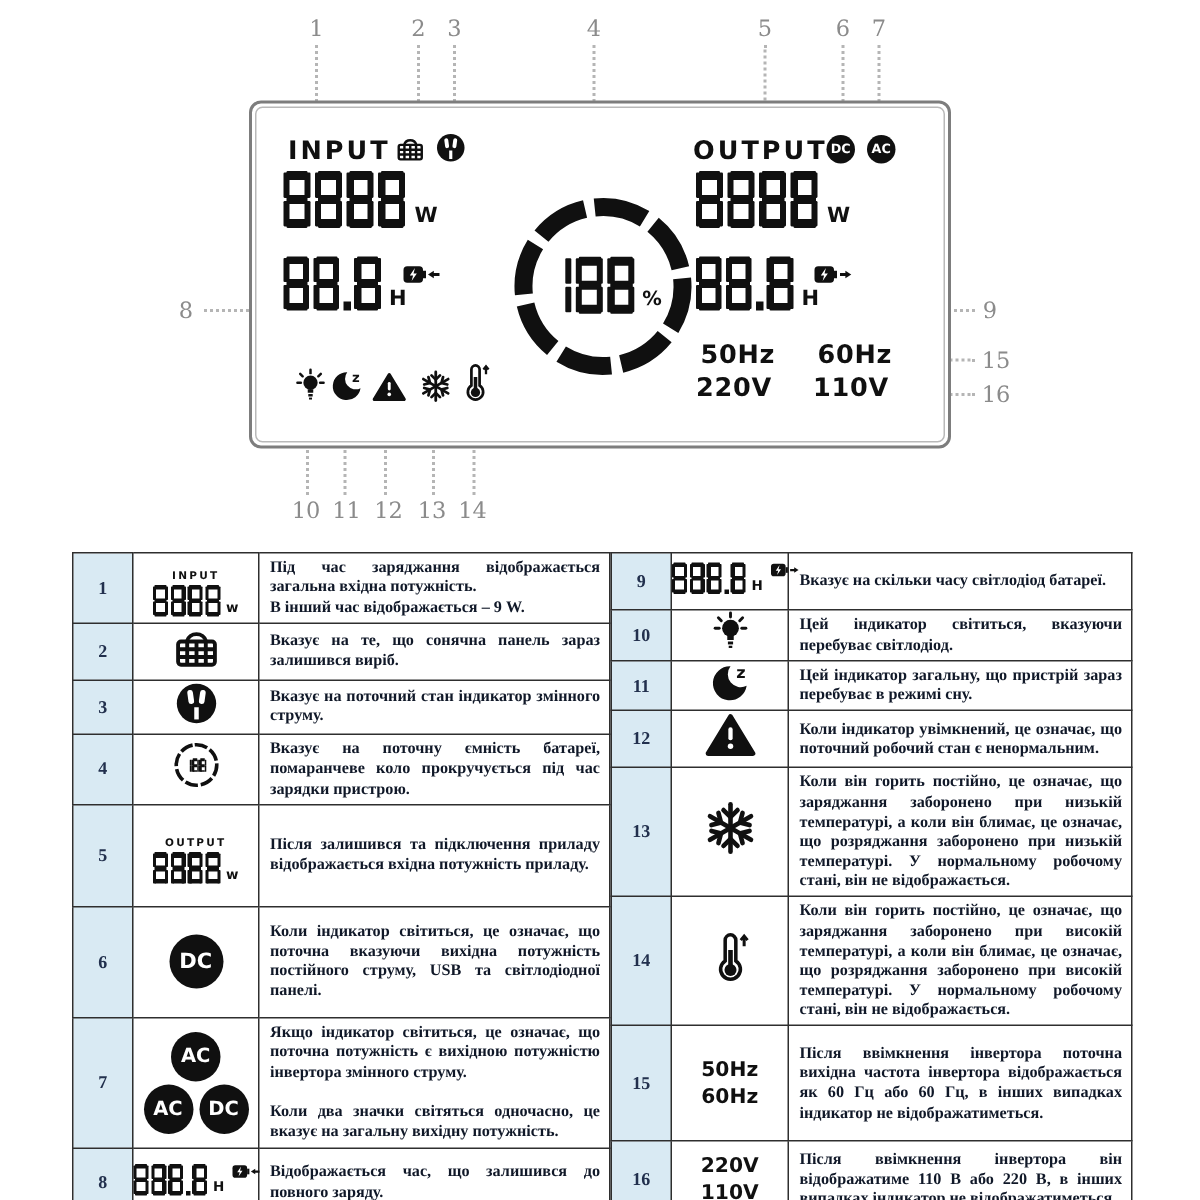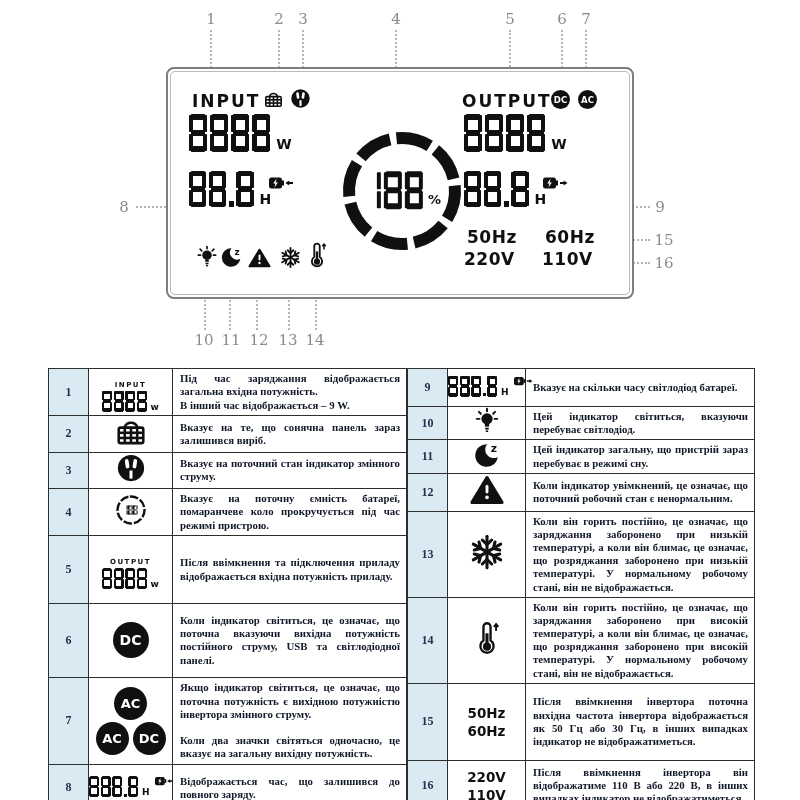--- a/index.html
+++ b/index.html
@@ -532,21 +532,21 @@
                     <i class="sM"></i>
                     <i class="sB"></i>
                     <i class="sTL"></i>
                     <i class="sTR"></i>
                     <i class="sBL"></i>
                     <i class="sBR"></i>
                   </span>
                 </span>
           </span>
         </td>
-        <td class="txtcell">Вказує на поточну ємність батареї, помаранчеве коло прокручується під час режимі пристрою.</td>
+        <td class="txtcell">Вказує на поточну ємність батареї, помаранчеве коло прокручується під час зарядки пристрою.</td>
       </tr>
       <tr style="height:67px">
         <td class="numcell">5</td>
         <td class="iconcell">
           <span class="minilcd">
                 <span class="minilabel">OUTPUT</span>
           <span class="minirow">
                   <span class="sseg seg-sm">
                     <span class="d7">
                       <i class="sT"></i>
@@ -582,21 +582,21 @@
                       <i class="sTL"></i>
                       <i class="sTR"></i>
                       <i class="sBL"></i>
                       <i class="sBR"></i>
                     </span>
                   </span>
                   <span class="miniunit">w</span>
                 </span>
               </span>
         </td>
-        <td class="txtcell">Після ввімкнення та підключення приладу відображається вхідна потужність приладу.</td>
+        <td class="txtcell">Після залишився та підключення приладу відображається вхідна потужність приладу.</td>
       </tr>
       <tr style="height:73px">
         <td class="numcell">6</td>
         <td class="iconcell">
           <span class="cbadge lg" style="margin:0 auto">DC</span>
         </td>
         <td class="txtcell">Коли індикатор світиться, це означає, що поточна вказуючи вихідна потужність постійного струму, USB та світлодіодної панелі.</td>
       </tr>
       <tr style="height:76px">
         <td class="numcell">7</td>
@@ -816,21 +816,21 @@
               </svg>
         </td>
         <td class="txtcell">Коли він горить постійно, це означає, що заряджання заборонено при високій температурі, а коли він блимає, це означає, що розряджання заборонено при високій температурі. У нормальному робочому стані, він не відображається.</td>
       </tr>
       <tr style="height:77px">
         <td class="numcell">15</td>
         <td class="iconcell">
           <span class="iconfreq">50Hz
 60Hz</span>
         </td>
-        <td class="txtcell">Після ввімкнення інвертора поточна вихідна частота інвертора відображається як 50 Гц або 30 Гц, в інших випадках індикатор не відображатиметься.</td>
+        <td class="txtcell">Після ввімкнення інвертора поточна вихідна частота інвертора відображається як 60 Гц або 60 Гц, в інших випадках індикатор не відображатиметься.</td>
       </tr>
       <tr style="height:51px">
         <td class="numcell">16</td>
         <td class="iconcell">
           <span class="iconfreq">220V 110V</span>
         </td>
         <td class="txtcell">Після ввімкнення інвертора він відображатиме 110 В або 220 В, в інших випадках індикатор не відображатиметься.</td>
       </tr>
     </tbody>
       </table>

